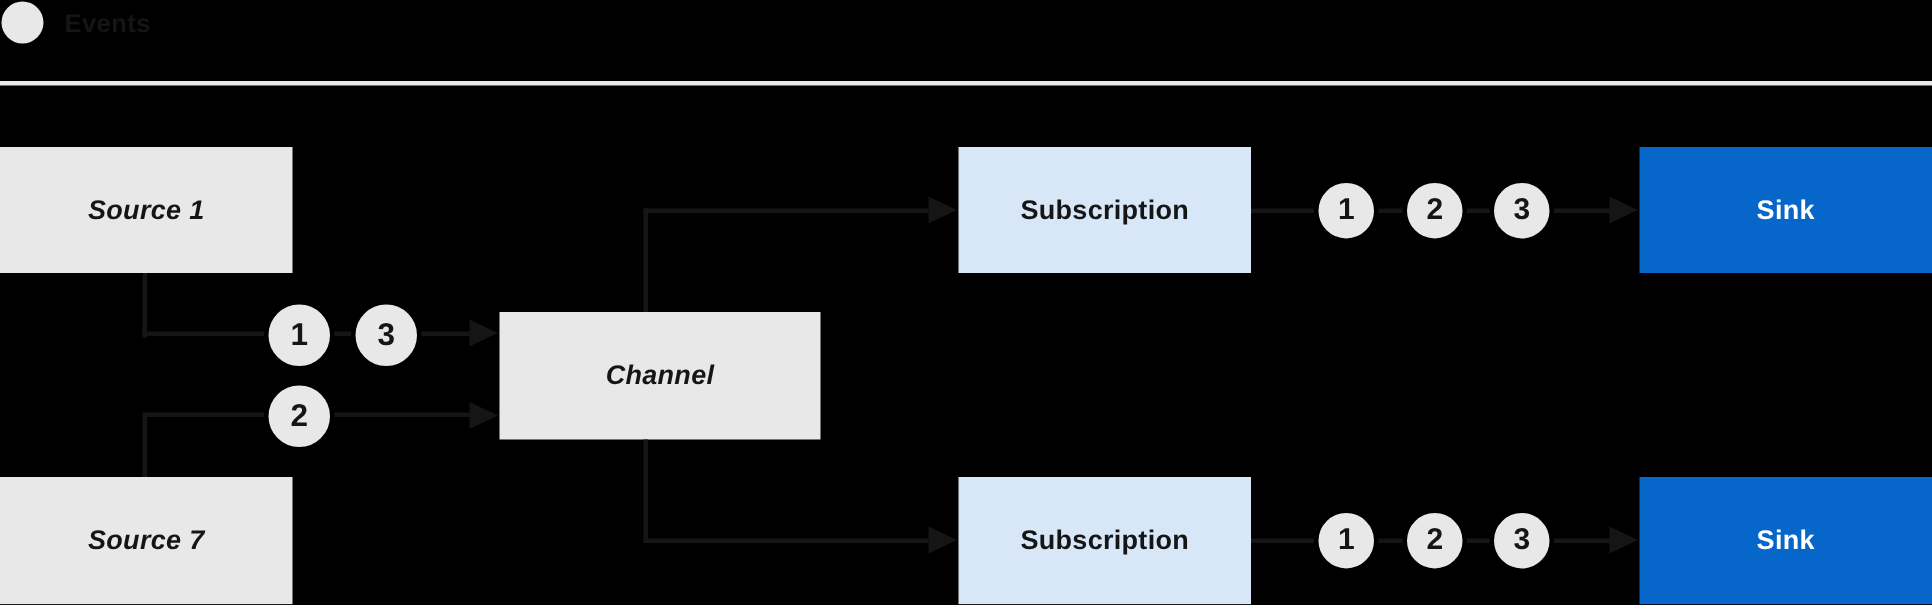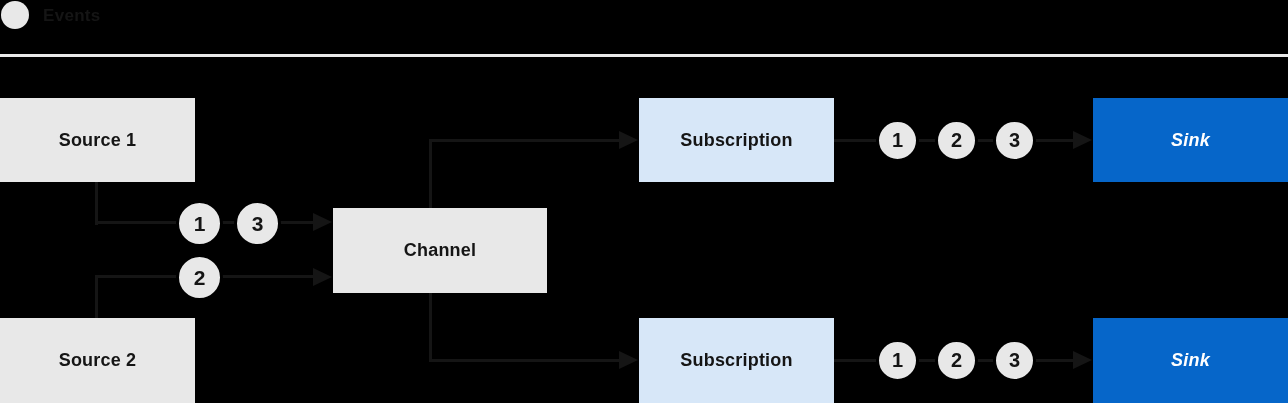--- a/index.html
+++ b/index.html
@@ -35,23 +35,23 @@
     position:absolute;left:0;top:54px;width:1288px;height:3px;
     background:var(--divider);
   }
   
   .node{
     position:absolute;
     display:flex;align-items:center;justify-content:center;
     font-size:18px;font-weight:600;color:var(--text-dark);
     letter-spacing:.2px;
   }
-  .node.gray{background:var(--node-fill);}
+  .node.gray{background:var(--node-fill);font-style:italic;}
   .node.blue{background:var(--subscription-fill);text-align:right;}
-  .node.sink{background:var(--sink-fill);color:var(--text-light);font-style:italic;}
+  .node.sink{background:var(--sink-fill);color:var(--text-light);}
   
   .edge{position:absolute;background:var(--edge);}
   .arrowhead{
     position:absolute;width:0;height:0;
     border-top:9px solid transparent;
     border-bottom:9px solid transparent;
     border-left:19px solid var(--edge);
   }
   
   .event-circle{
@@ -67,21 +67,21 @@
 </head>
 <body>
 
 <div class="canvas">
 
   <span class="legend-dot"></span>
   <span class="legend-label">Events</span>
   <div class="divider"></div>
 
   <div class="node gray" style="left:0;top:98px;width:195px;height:84px">Source 1</div>
-  <div class="node gray" style="left:0;top:318px;width:195px;height:85px">Source 2</div>
+  <div class="node gray" style="left:0;top:318px;width:195px;height:85px">Source 7</div>
   <div class="node gray" style="left:333px;top:208px;width:214px;height:85px">Channel</div>
   <div class="node blue" style="left:639px;top:98px;width:195px;height:84px">Subscription</div>
   <div class="node blue" style="left:639px;top:318px;width:195px;height:85px">Subscription</div>
   <div class="node sink" style="left:1093px;top:98px;width:195px;height:84px">Sink</div>
   <div class="node sink" style="left:1093px;top:318px;width:195px;height:85px">Sink</div>
 
   <div class="edge" style="left:95px;top:182px;width:3px;height:43px"></div>
   <div class="edge" style="left:95px;top:221px;width:219px;height:3px"></div>
   <div class="arrowhead" style="left:313px;top:213px"></div>
 

